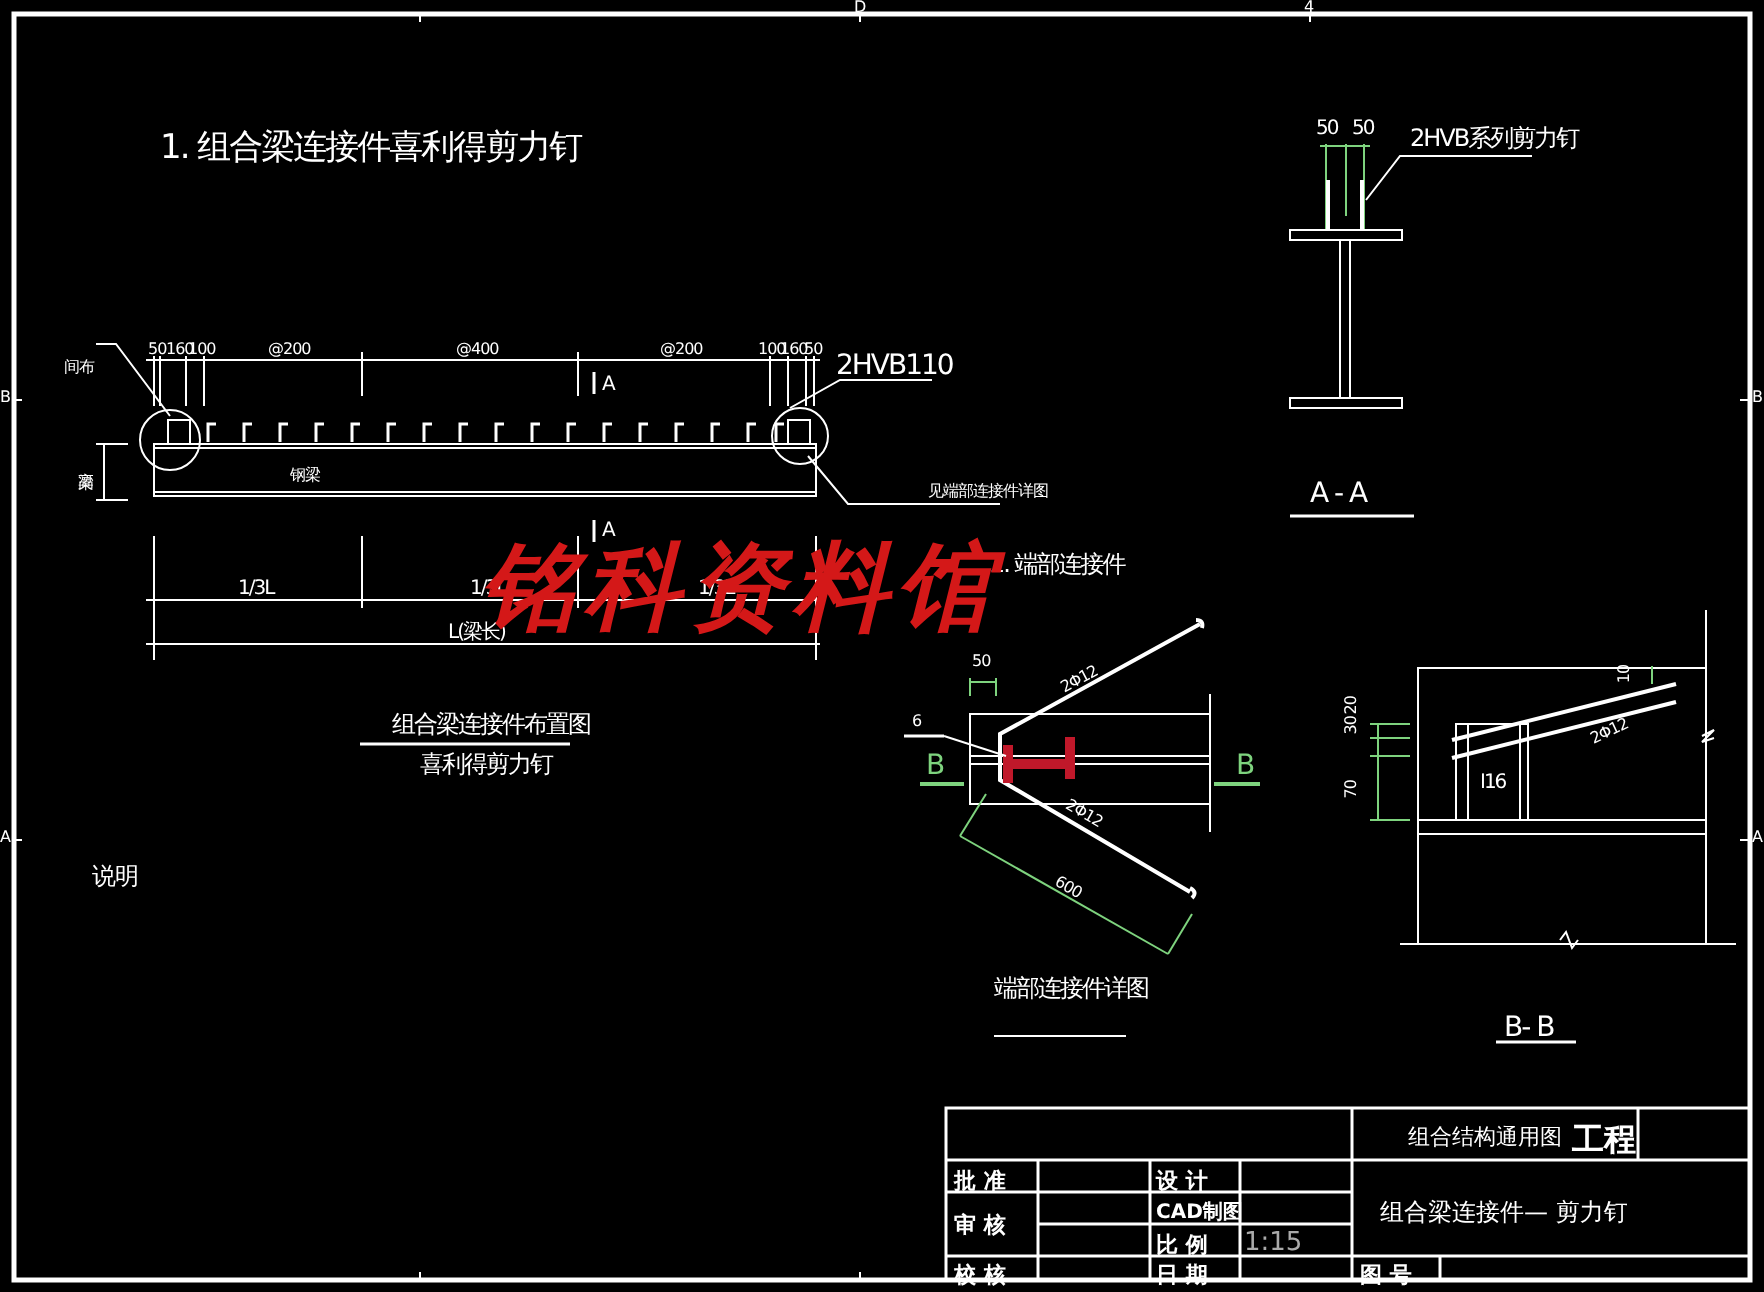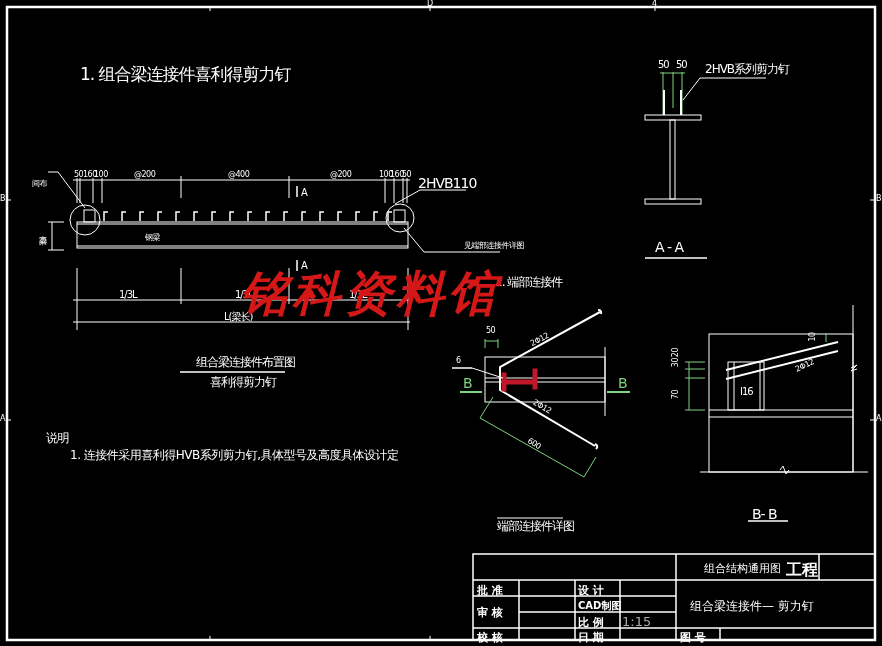--- a/index.html
+++ b/index.html
@@ -220,32 +220,31 @@
 <div class="txt t-md" style="left:655px;top:240px;font-size:14px;">A - A</div>
 
 <div class="txt t-md" style="left:495px;top:276px;">2. 端部连接件</div>
 <div class="txt t-xs" style="left:486px;top:327px;">50</div>
 <div class="txt t-xs" style="left:530px;top:336px;transform:rotate(-28deg);">2Φ12</div>
 <div class="txt t-xs" style="left:532px;top:403px;transform:rotate(30deg);">2Φ12</div>
 <div class="txt t-xs" style="left:456px;top:357px;">6</div>
 <div class="txt t-xs" style="left:527px;top:440px;transform:rotate(30deg);">600</div>
 <div class="txt t-md green" style="left:463px;top:376px;font-size:14px;">B</div>
 <div class="txt t-md green" style="left:618px;top:376px;font-size:14px;">B</div>
-<div class="txt t-md" style="left:497px;top:520px;">端部连接件详图</div>
+<div class="txt t-md" style="left:497px;top:488px;">端部连接件详图</div>
 
 <div class="txt t-xs" style="left:672px;top:358px;writing-mode:vertical-rl;transform:rotate(180deg);">30</div>
 <div class="txt t-xs" style="left:672px;top:348px;writing-mode:vertical-rl;transform:rotate(180deg);">20</div>
 <div class="txt t-xs" style="left:672px;top:390px;writing-mode:vertical-rl;transform:rotate(180deg);">70</div>
 <div class="txt t-xs" style="left:808px;top:333px;transform:rotate(-90deg);">10</div>
 <div class="txt t-xs" style="left:795px;top:362px;transform:rotate(-25deg);">2Φ12</div>
 <div class="txt t-sm" style="left:740px;top:387px;">I16</div>
 <div class="txt t-md" style="left:752px;top:507px;font-size:14px;">B- B</div>
 
 <div class="txt t-note" style="left:46px;top:432px;">说明</div>
-<div class="txt t-note" style="left:70px;top:449px;">1.  连接件采用喜利得HVB系列剪力钉,具体型号及高度具体设计定</div>
 
 <div class="txt t-xs" style="left:427px;top:0px;">D</div>
 <div class="txt t-xs" style="left:652px;top:0px;">4</div>
 <div class="txt t-xs" style="left:0px;top:195px;">B</div>
 <div class="txt t-xs" style="left:0px;top:415px;">A</div>
 <div class="txt t-xs" style="left:876px;top:195px;">B</div>
 <div class="txt t-xs" style="left:876px;top:415px;">A</div>
 
 <div class="watermark">铭科资料馆</div>
 

